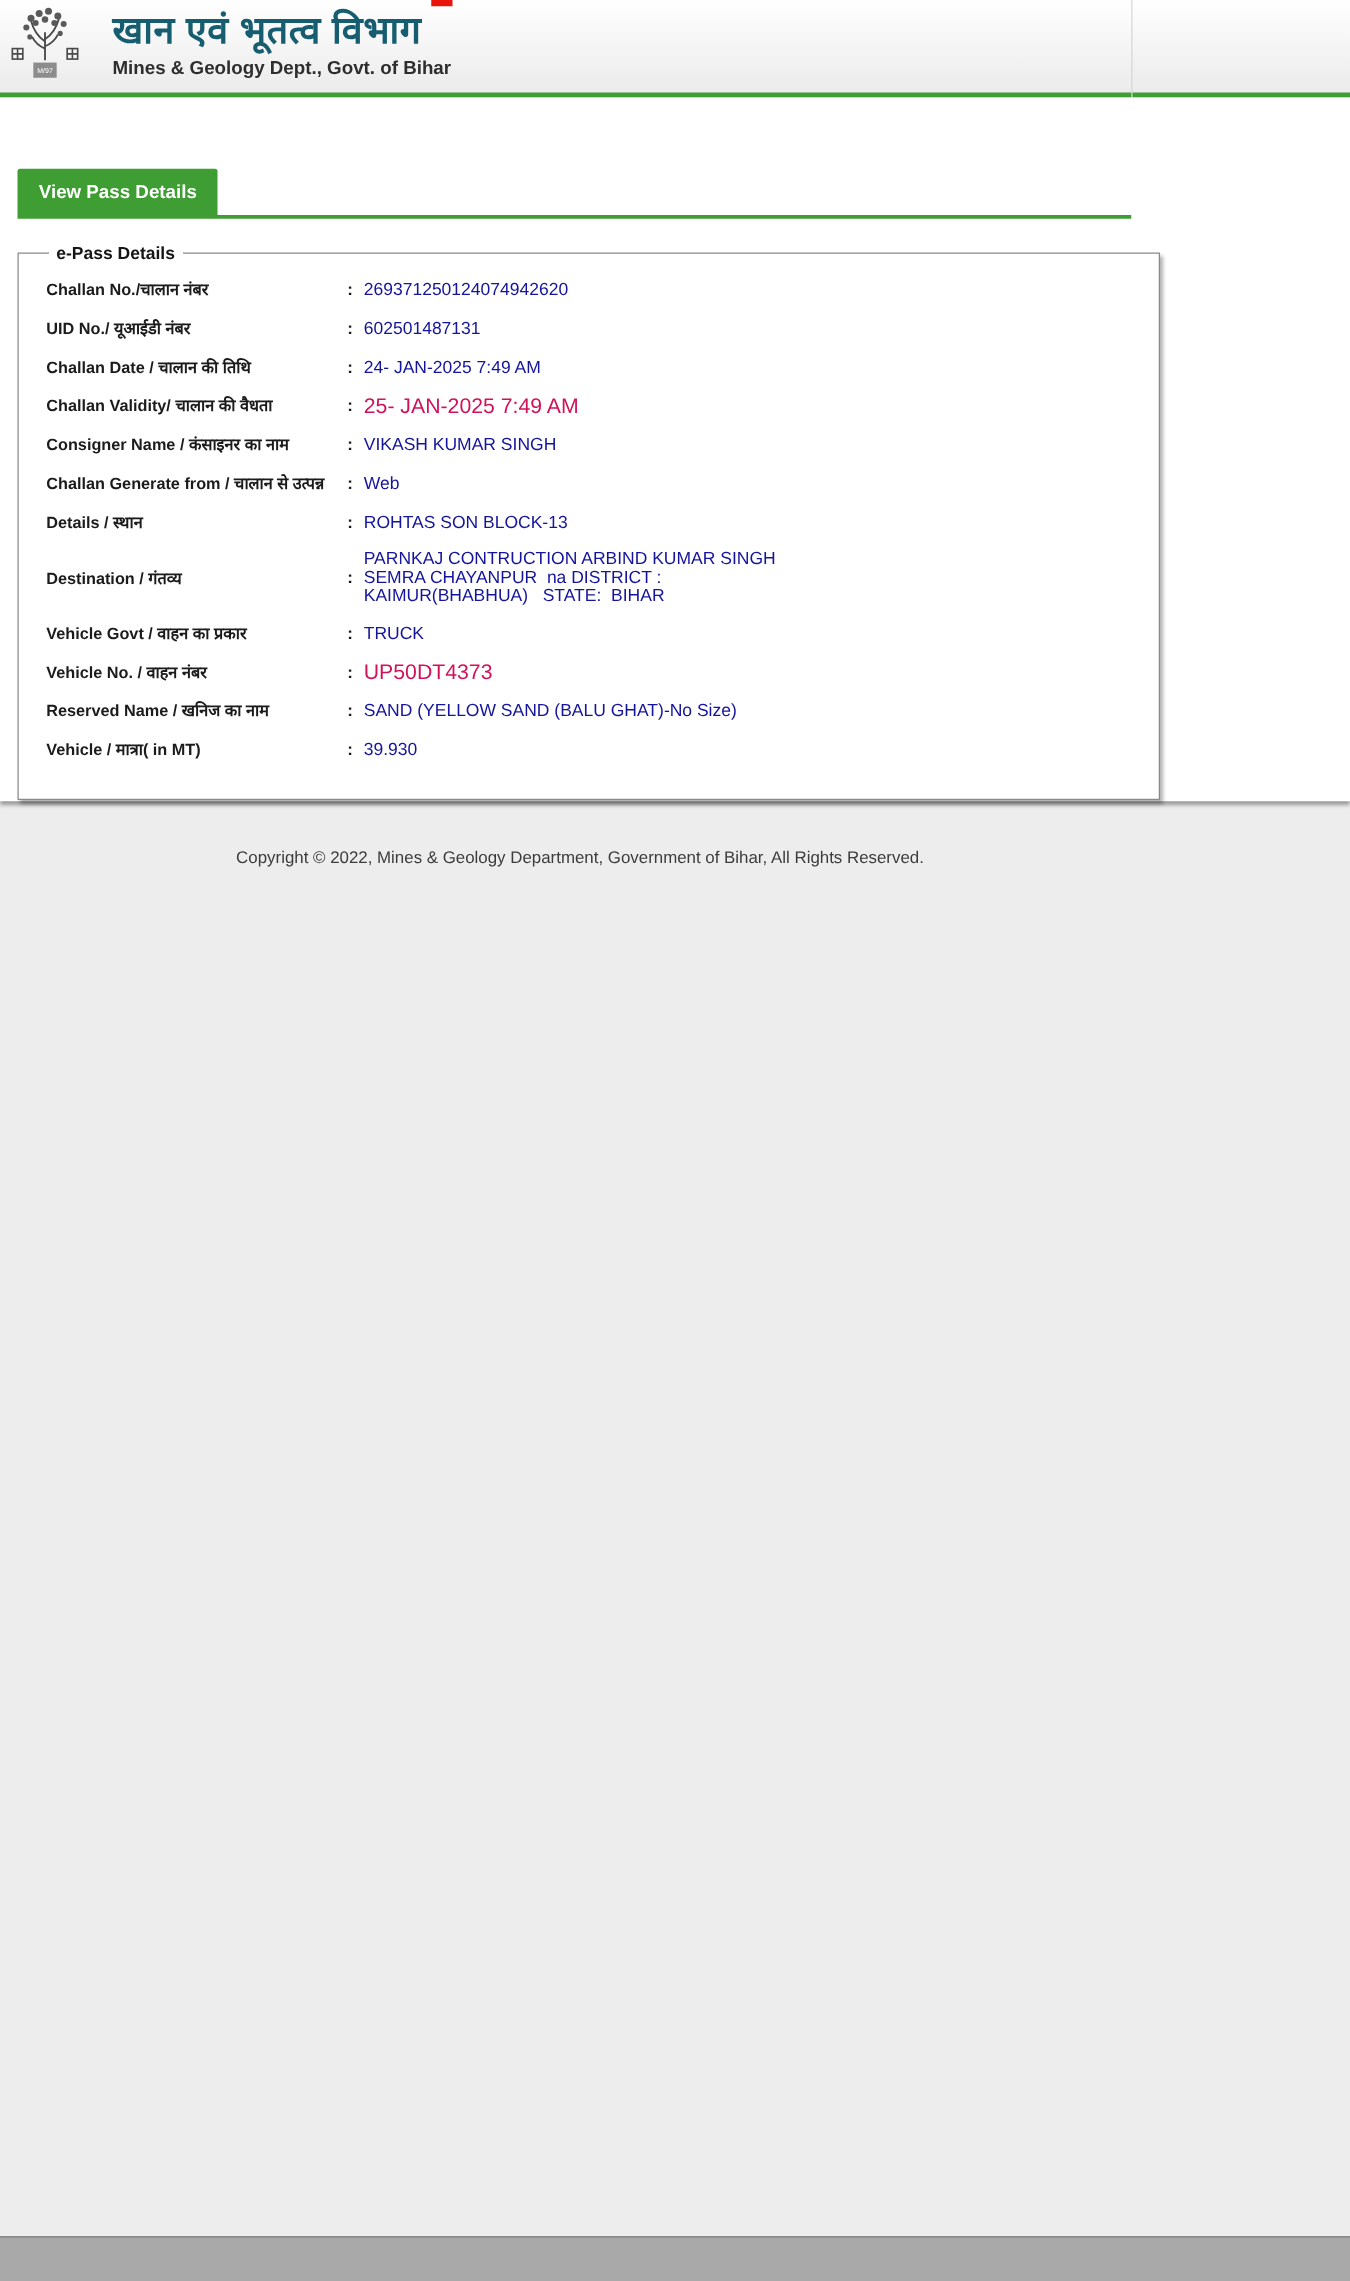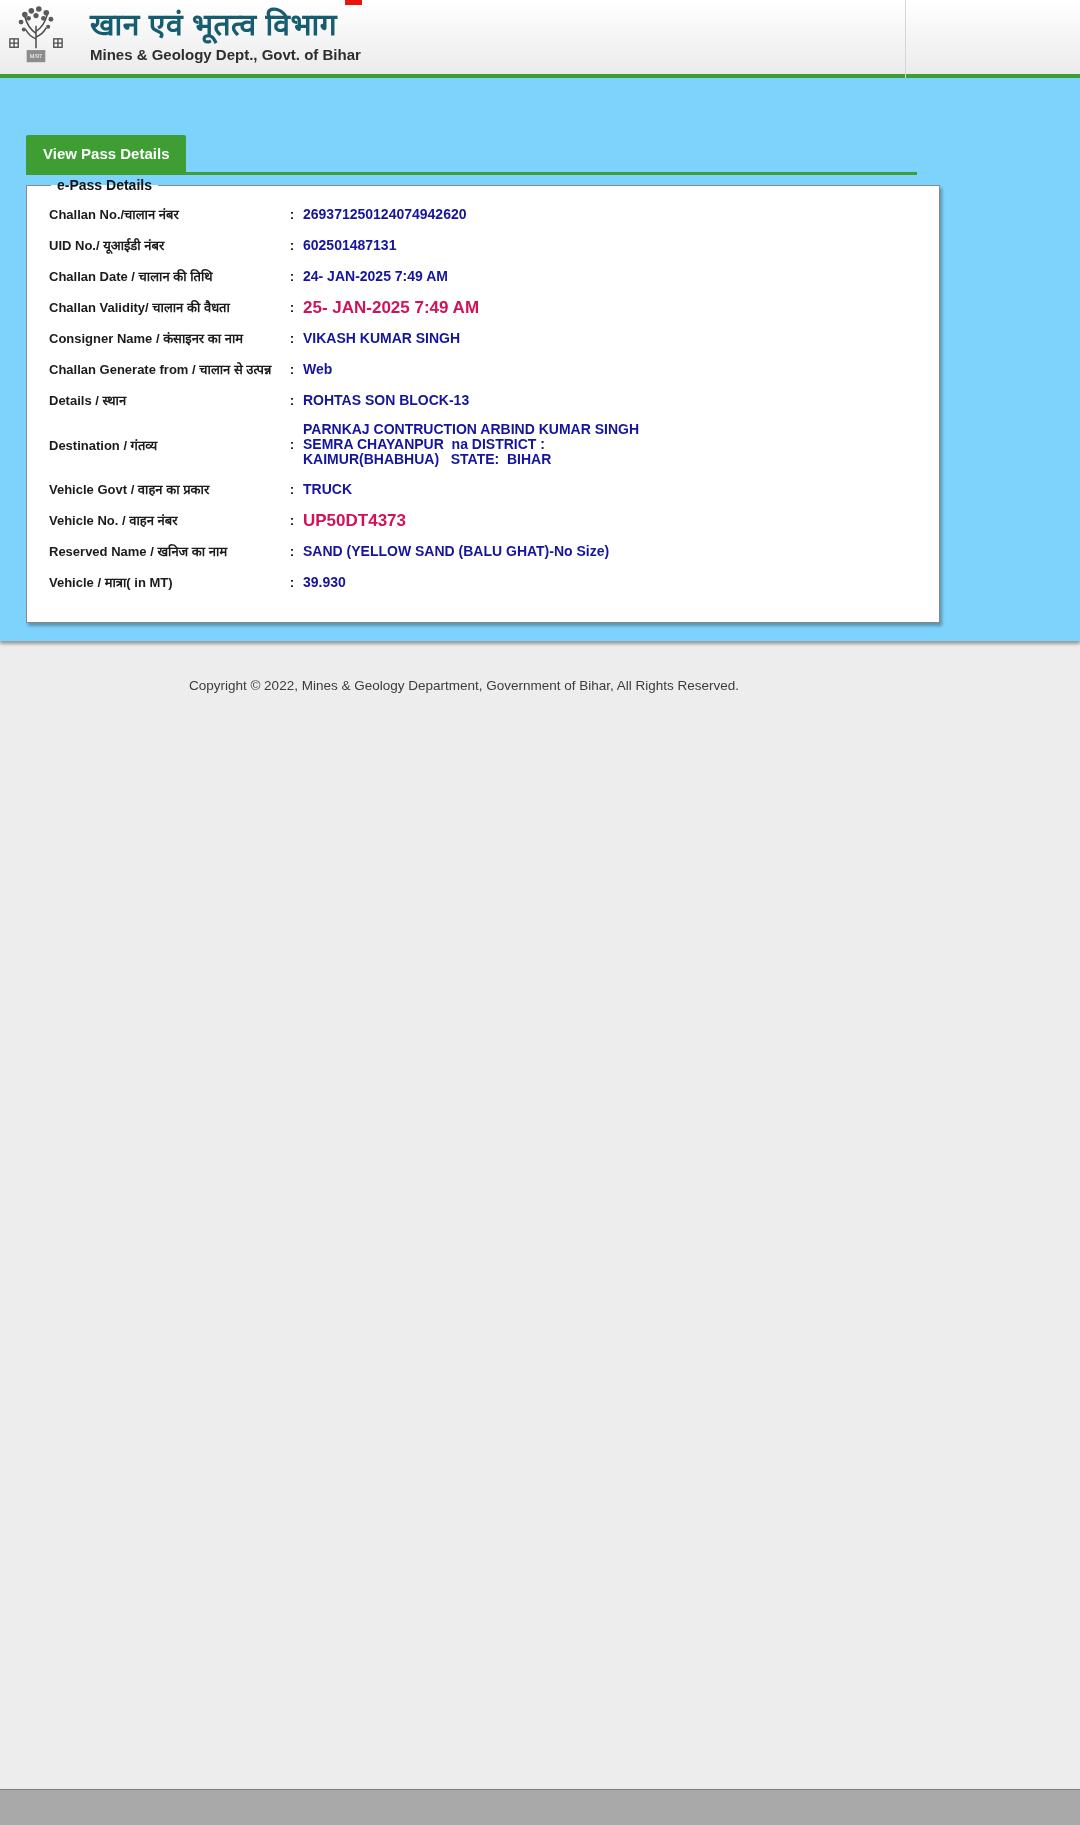--- a/index.html
+++ b/index.html
@@ -23,61 +23,60 @@
     display:flex; align-items:center;
   }
   .header-right-line { position:absolute; left:905px; top:0; width:1px; height:170px; background:#d6d6d6; }
   .logo { width:56px; height:64px; margin-left:8px; flex:0 0 auto; }
   .titles { margin-left:26px; }
   .title-hindi { font-size:30px; font-weight:bold; color:#175d70; line-height:36px; letter-spacing:0.5px; }
   .title-en { font-size:15px; font-weight:bold; color:#2e2e2e; line-height:24px; }
 
   
   .main {
-    background:#7dd3fc;
+    background:#ffffff;
     height:506px;
     padding-top:57px;
     position:relative;
     box-shadow:0 3px 3px rgba(0,0,0,0.35);
-    padding-left:12px;
   }
   .tab-btn {
     margin-left:14px;
     display:inline-block;
     background:#3f9e33;
     color:#ffffff;
     font-size:15px;
     font-weight:bold;
     font-family:"Liberation Sans", sans-serif;
     padding:10px 17px;
     border:none;
     border-radius:2px 2px 0 0;
     cursor:pointer;
   }
   .green-line { height:3px; background:#3f9e33; margin-left:14px; width:891px; }
 
   .epass-fieldset {
-    margin:2px 0 0 14px;
+    margin:19px 0 0 14px;
     width:874px;
     border:1px solid #8a8a8a;
     box-shadow:2px 3px 3px rgba(0,0,0,0.30);
     padding:12px 16px 18px 22px;
     background:#ffffff;
   }
   .epass-fieldset legend {
     font-size:14px; font-weight:bold; color:#151515;
     padding:0 6px; margin-left:2px;
   }
 
   .row { display:flex; align-items:center; margin-bottom:13px; }
   .row-label { width:232px; font-size:13px; font-weight:bold; color:#1b1b1b; flex:0 0 auto; }
   .row-colon { width:22px; text-align:center; font-size:13.5px; font-weight:bold; color:#1b1b1b; flex:0 0 auto; }
   .row-value {
     max-width:348px;
-    font-size:14px; font-weight:bold;
+    font-size:14px; font-weight:normal;
     color:#14149c;
     line-height:15px;
     white-space:pre-wrap;
   }
   .row-value.red-large { color:#d1115a; font-size:17px; }
 
   
   .footer { padding-top:13px; }
   .footer-text { width:928px; text-align:center; font-size:13.5px; color:#3c3c3c;margin-top:24px; }
 

